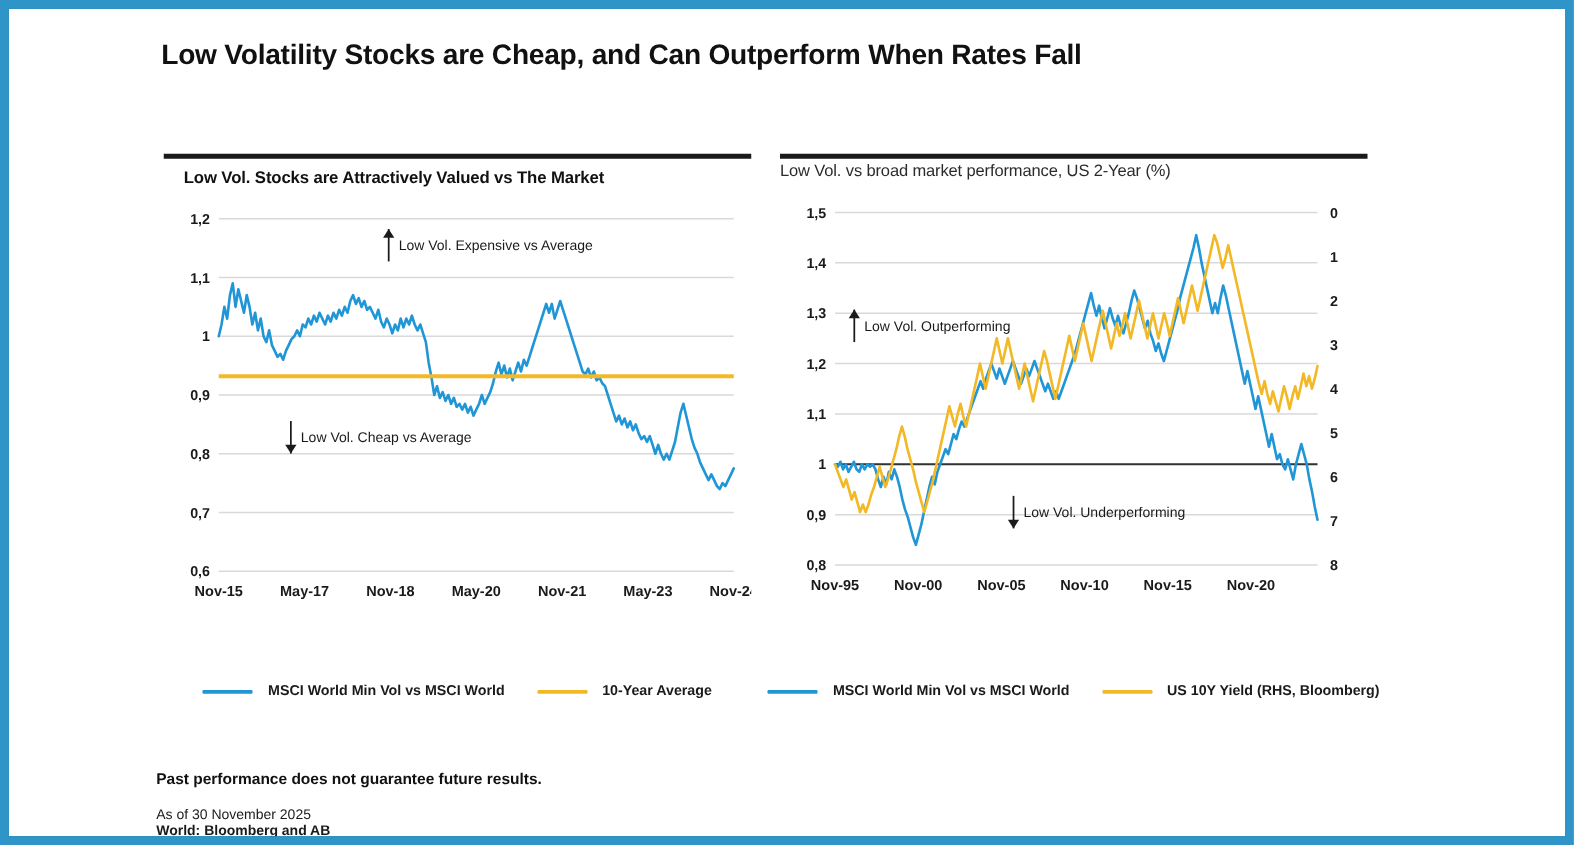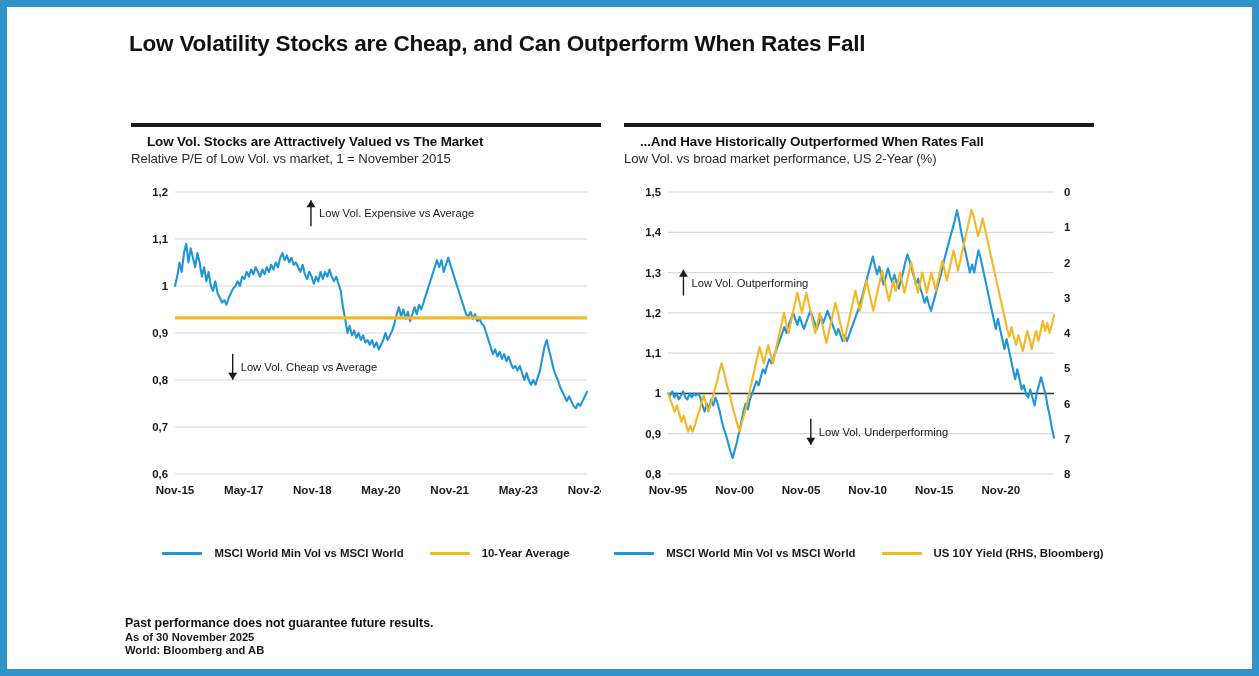--- a/index.html
+++ b/index.html
@@ -30,35 +30,34 @@
   .xlbl{font-family:"Liberation Sans", sans-serif;font-size:11.6px;font-weight:bold;fill:#1a1a1a;}
   .annot{font-family:"Liberation Sans", sans-serif;font-size:11.2px;fill:#1a1a1a;}
   .legend{
     position:absolute;width:470px;display:flex;justify-content:center;align-items:center;
     gap:26px;font-size:11.4px;font-weight:bold;color:#1a1a1a;
   }
   .lg-item{display:flex;align-items:center;gap:12px;white-space:nowrap;}
   .lg-line{display:inline-block;width:40px;height:3px;border-radius:1px;}
   .foot{position:absolute;left:118px;top:609px;width:600px;}
   .foot .f1{font-size:12.4px;font-weight:bold;color:#111;}
-  .foot .f2{font-size:11.2px;font-weight:bold;color:#1a1a1a;margin-top:1px;}
+  .foot .f2{font-size:11.2px;font-weight:normal;color:#1a1a1a;margin-top:16px;}
   .foot .f3{font-size:11.2px;font-weight:bold;color:#1a1a1a;margin-top:1px;}
 </style>
 </head>
 <body>
 
 <div id="page">
   <div id="inner">
 
     <div class="slide-title">Low Volatility Stocks are Cheap, and Can Outperform When Rates Fall</div>
 
     <div class="panel left">
       <div class="rule"></div>
       <div class="panel-title">Low Vol. Stocks are Attractively Valued vs The Market</div>
-      <div class="panel-sub">Relative P/E of Low Vol. vs market, 1 = November 2015</div>
       <div class="plot-wrap">
         <svg class="chart" id="svg-left" width="470" height="340">
             <line x1="44" y1="296" x2="456" y2="296" stroke="#d9d9d9" stroke-width="1.2"></line>
             <text x="37" y="300" text-anchor="end" class="axlbl">0,6</text>
             <line x1="44" y1="249" x2="456" y2="249" stroke="#d9d9d9" stroke-width="1.2"></line>
             <text x="37" y="253" text-anchor="end" class="axlbl">0,7</text>
             <line x1="44" y1="201.99999999999994" x2="456" y2="201.99999999999994" stroke="#d9d9d9" stroke-width="1.2"></line>
             <text x="37" y="205.99999999999994" text-anchor="end" class="axlbl">0,8</text>
             <line x1="44" y1="154.99999999999997" x2="456" y2="154.99999999999997" stroke="#d9d9d9" stroke-width="1.2"></line>
             <text x="37" y="158.99999999999997" text-anchor="end" class="axlbl">0,9</text>
@@ -92,21 +91,20 @@
           </div>
           <div class="lg-item">
             <span class="lg-line" style="background: rgb(242, 184, 38);"></span>
             <span>10-Year Average</span>
           </div>
         </div>
     </div>
 
     <div class="panel right">
       <div class="rule"></div>
-      <div class="panel-title">...And Have Historically Outperformed When Rates Fall</div>
       <div class="panel-sub">Low Vol. vs broad market performance, US 2-Year (%)</div>
       <div class="plot-wrap">
         <svg class="chart" id="svg-right" width="470" height="340">
             <line x1="44" y1="296" x2="430" y2="296" stroke="#d9d9d9" stroke-width="1.2"></line>
             <text x="37" y="300" text-anchor="end" class="axlbl">0,8</text>
             <line x1="44" y1="255.71428571428572" x2="430" y2="255.71428571428572" stroke="#d9d9d9" stroke-width="1.2"></line>
             <text x="37" y="259.7142857142857" text-anchor="end" class="axlbl">0,9</text>
             <line x1="44" y1="215.42857142857144" x2="430" y2="215.42857142857144" stroke="#d9d9d9" stroke-width="1.2"></line>
             <text x="37" y="219.42857142857144" text-anchor="end" class="axlbl">1</text>
             <line x1="44" y1="175.1428571428571" x2="430" y2="175.1428571428571" stroke="#d9d9d9" stroke-width="1.2"></line>

